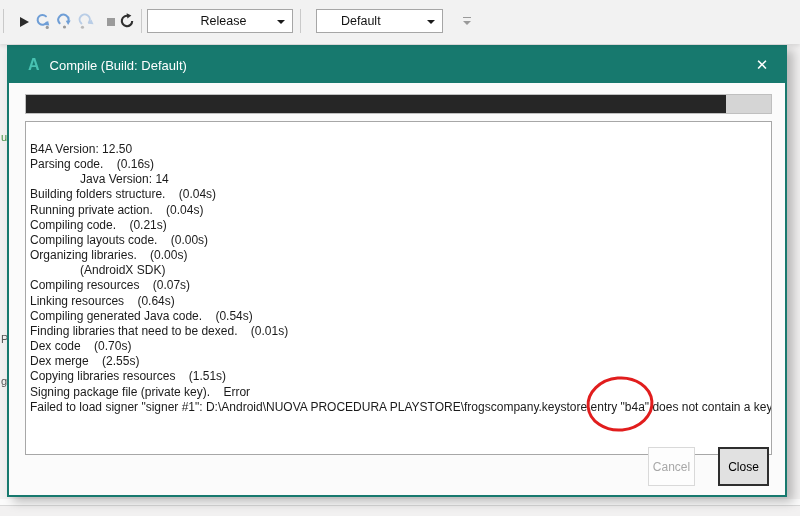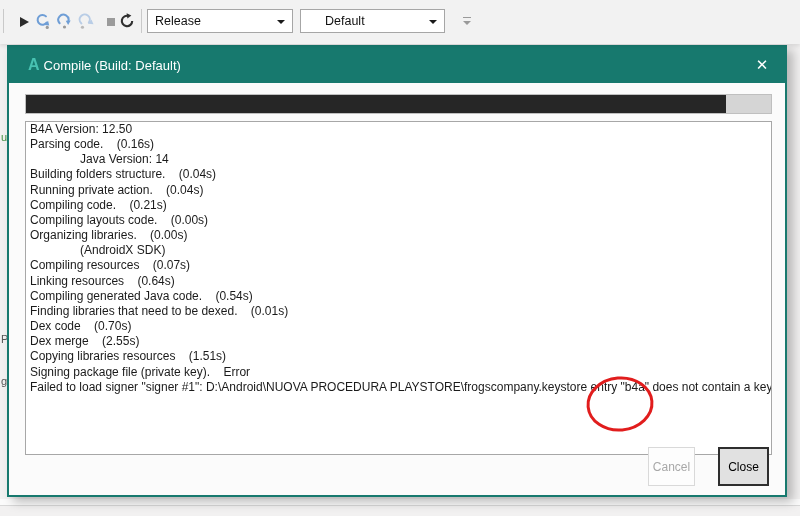--- a/index.html
+++ b/index.html
@@ -53,36 +53,36 @@
   .dialog {
     position:absolute; left:7px; top:45px; width:780px; height:452px;
     background:#fbfbfb; border:2px solid #17796E; z-index:1;
     box-shadow:6px 5px 10px rgba(0,0,0,0.25);
   }
   .titlebar {
     position:absolute; left:0; top:0; right:0; height:36px;
     background:#17796E; display:flex; align-items:center;
   }
   .titlebar .logo { color:#48C2B2; font-weight:bold; font-size:16px; margin-left:19px; }
-  .titlebar .title { color:#fff; font-size:13px; margin-left:4px; }
+  .titlebar .title { color:#fff; font-size:13px; margin-left:10px; }
   .close-x {
     position:absolute; right:12px; top:7px; width:22px; height:22px;
     color:#fff; font-size:15px; text-align:center; line-height:22px; cursor:default;
   }
 
   .progress {
     position:absolute; left:16px; top:47px; width:747px; height:20px;
     background:#d5d5d5; border:1px solid #bfbfbf;
   }
   .progress-fill { height:100%; background:#262626; }
 
   .log {
     position:absolute; left:16px; top:74px; width:747px; height:334px;
     background:#fff; border:1px solid #a7a7a7;
-    padding:0 2px 0 4px; font-size:12px; line-height:15.15px;
+    padding:20px 2px 0 4px; font-size:12px; line-height:15.15px;
     color:#1b1b1b; overflow:hidden;
   }
   .log-line { white-space:pre; }
 
   .btn {
     position:absolute; bottom:9px; height:39px; font-size:12px;
     display:flex; align-items:center; justify-content:center;
   }
   .btn-cancel { right:90px; width:47px; background:#fdfdfd; border:1px solid #d9d9d9; color:#a8a8a8; }
   .btn-close  { right:16px; width:51px; background:#e1e1e1; border:2px solid #2e2e2e; color:#000; }
@@ -141,28 +141,28 @@
 
   <div class="tb-icon" style="left:117px; top:11px;">
     <svg width="18" height="18" viewBox="0 0 18 18">
       <path d="M14.2 9 A5.2 5.2 0 1 1 10.8 4.1" fill="none" stroke="#2f2f2f" stroke-width="2.1"></path>
       <path d="M8.6 1.2 L13.4 3.4 L9.4 6.4 Z" fill="#2f2f2f"></path>
     </svg>
   </div>
 
   <div class="tb-sep" style="left:141px;"></div>
 
-  <div class="combo" style="left:147px; width:146px;">
+  <div class="combo" style="left:147px; width:146px;justify-content:center;">
     <span>Release</span>
     <span class="arrow"></span>
   </div>
 
   <div class="tb-sep" style="left:300px;"></div>
 
-  <div class="combo" style="left:300px; width:145px;padding-left:24px;">
+  <div class="combo" style="left:316px; width:127px;padding-left:24px;">
     <span>Default</span>
     <span class="arrow"></span>
   </div>
 
   <div class="overflow-btn">
     <div class="bar"></div>
       <div class="tri"></div>
   </div>
 </div>
 

